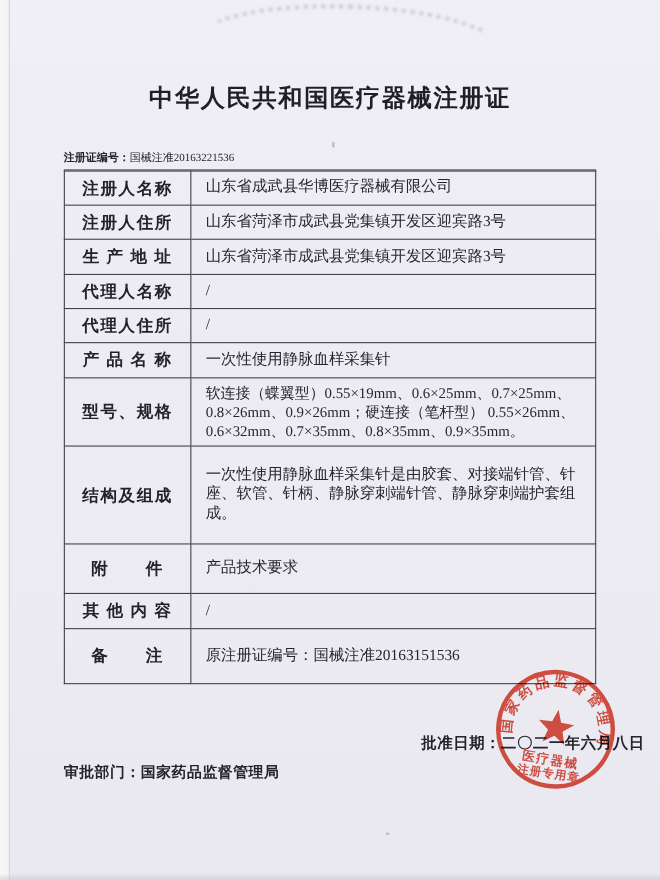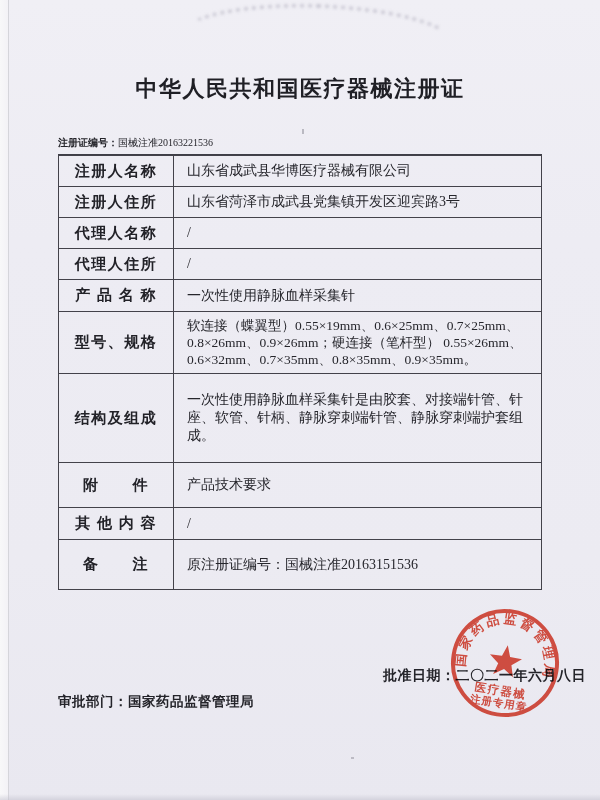--- a/index.html
+++ b/index.html
@@ -109,20 +109,24 @@
   <table class="cert">
     <tbody>
       <tr class="r1">
         <td class="label-cell">注册人名称</td>
         <td class="value-cell">山东省成武县华博医疗器械有限公司</td>
       </tr>
       <tr class="r2">
         <td class="label-cell">注册人住所</td>
         <td class="value-cell">山东省菏泽市成武县党集镇开发区迎宾路3号</td>
       </tr>
+      <tr class="r3">
+        <td class="label-cell">生 产 地 址</td>
+        <td class="value-cell">山东省菏泽市成武县党集镇开发区迎宾路3号</td>
+      </tr>
       <tr class="r4">
         <td class="label-cell">代理人名称</td>
         <td class="value-cell">/</td>
       </tr>
       <tr class="r5">
         <td class="label-cell">代理人住所</td>
         <td class="value-cell">/</td>
       </tr>
       <tr class="r6">
         <td class="label-cell">产 品 名 称</td>

